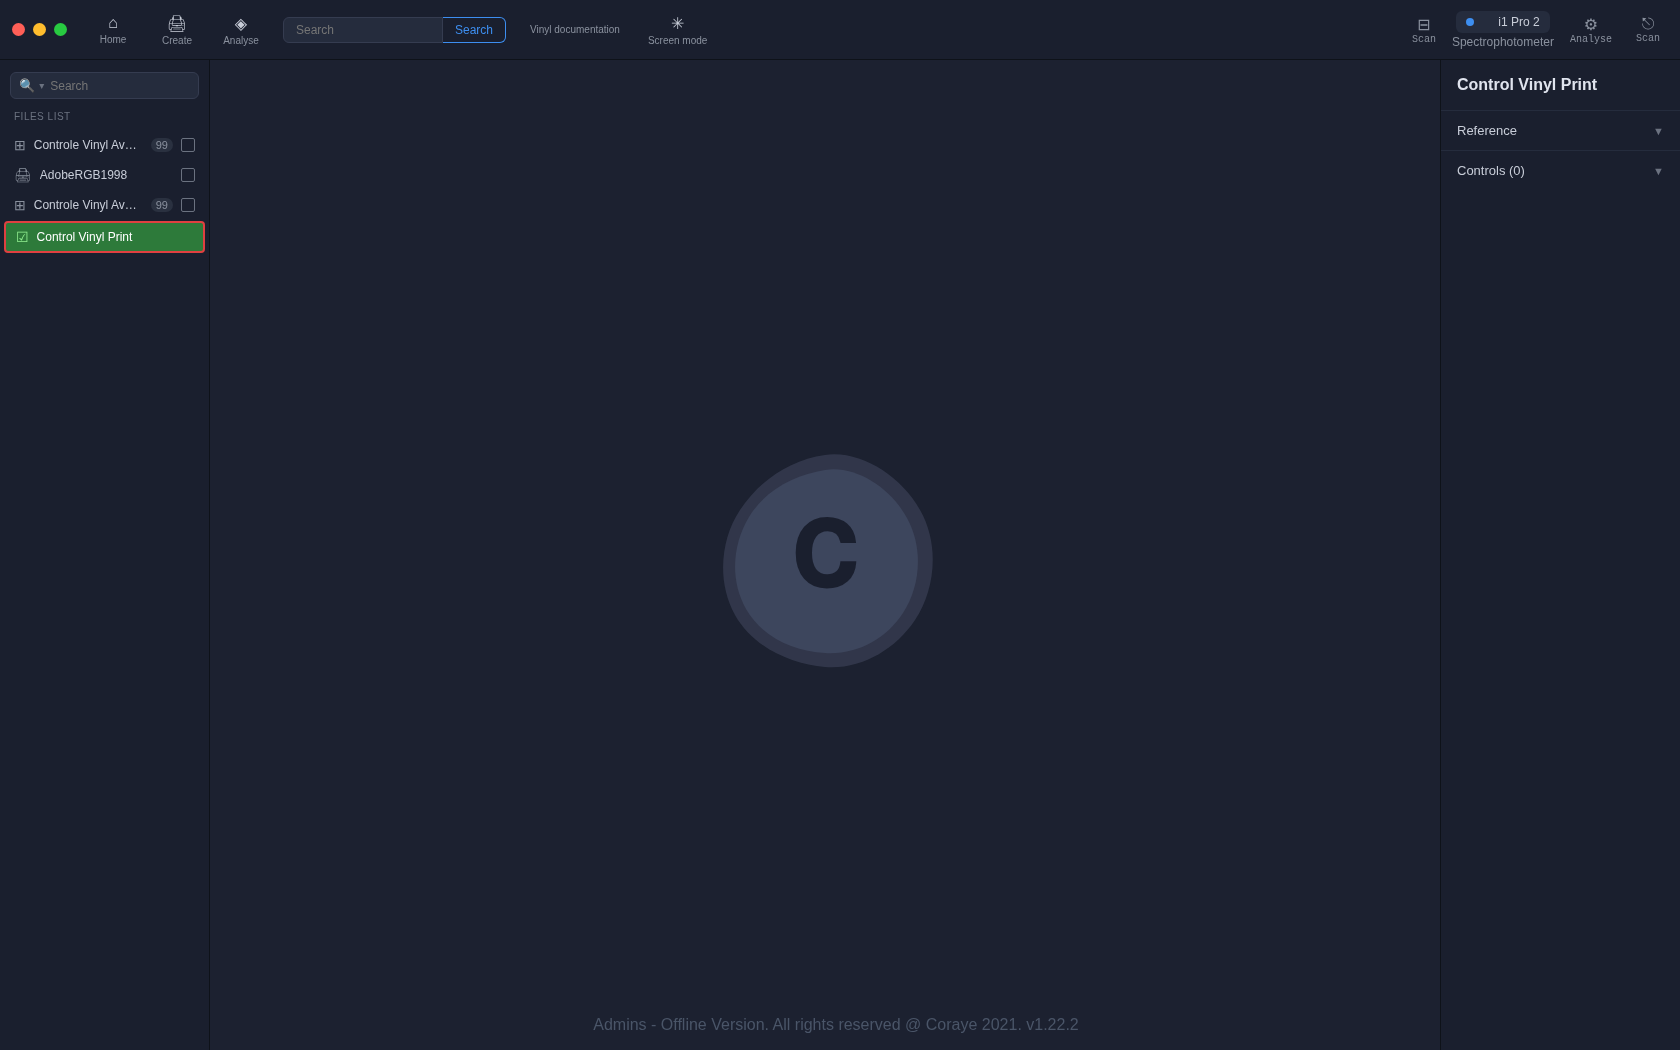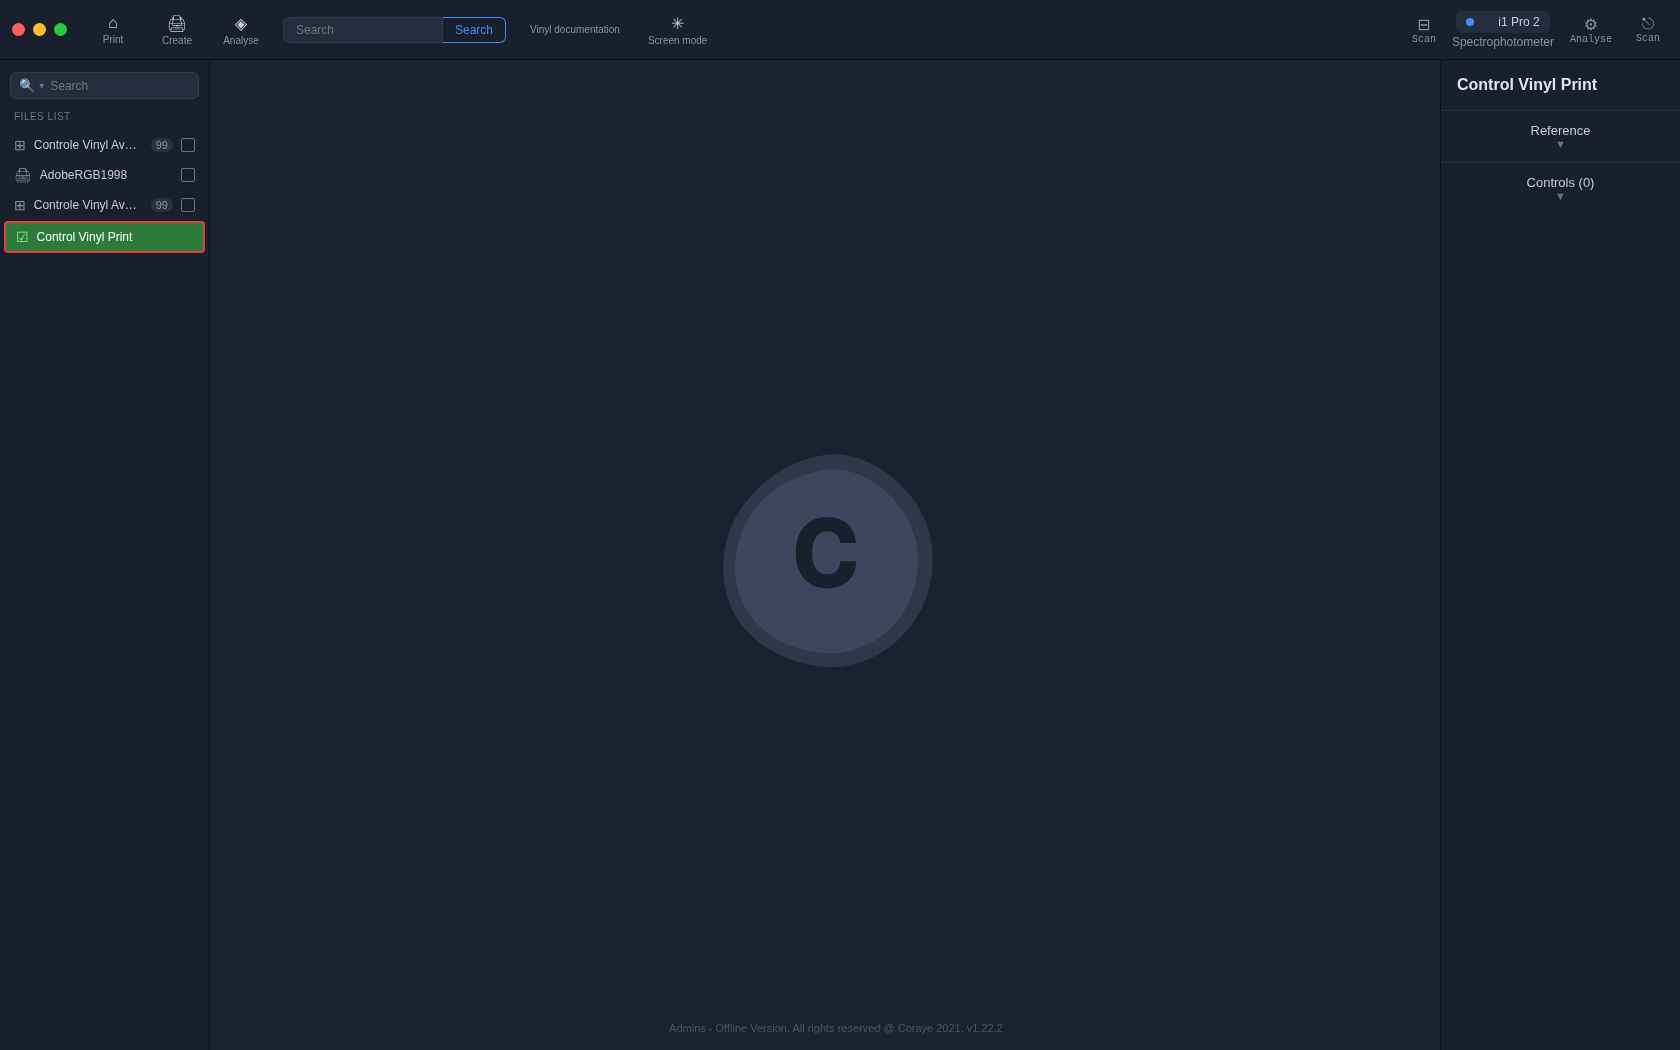--- a/index.html
+++ b/index.html
@@ -259,50 +259,49 @@
       padding: 0 16px 16px;
     }
 
     .right-panel-section {
       border-top: 1px solid #252c3d;
       padding: 12px 16px;
       display: flex;
       align-items: center;
       justify-content: space-between;
       cursor: pointer;
-      flex-direction: column;
     }
     .section-label { font-size: 13px; color: #c8cdd8; }
     .section-chevron { color: #6b7280; font-size: 11px; }
 
     
     #footer {
       position: absolute;
       bottom: 16px;
       left: 0;
       right: 8px;
       text-align: center;
-      font-size: 11px;
+      font-size: 16px;
       color: #4a5568;
     }
   </style>
 </head>
 <body>
 
 <div id="titlebar">
   <div class="traffic-lights">
     <div class="traffic-light tl-red"></div>
     <div class="traffic-light tl-yellow"></div>
     <div class="traffic-light tl-green"></div>
   </div>
 
   <div class="toolbar">
     <div class="toolbar-item">
       <span class="icon">⌂</span>
-      <span class="label">Print</span>
+      <span class="label">Home</span>
     </div>
     <div class="toolbar-item">
       <span class="icon">🖨</span>
       <span class="label">Create</span>
     </div>
     <div class="toolbar-item">
       <span class="icon">◈</span>
       <span class="label">Analyse</span>
     </div>
 

